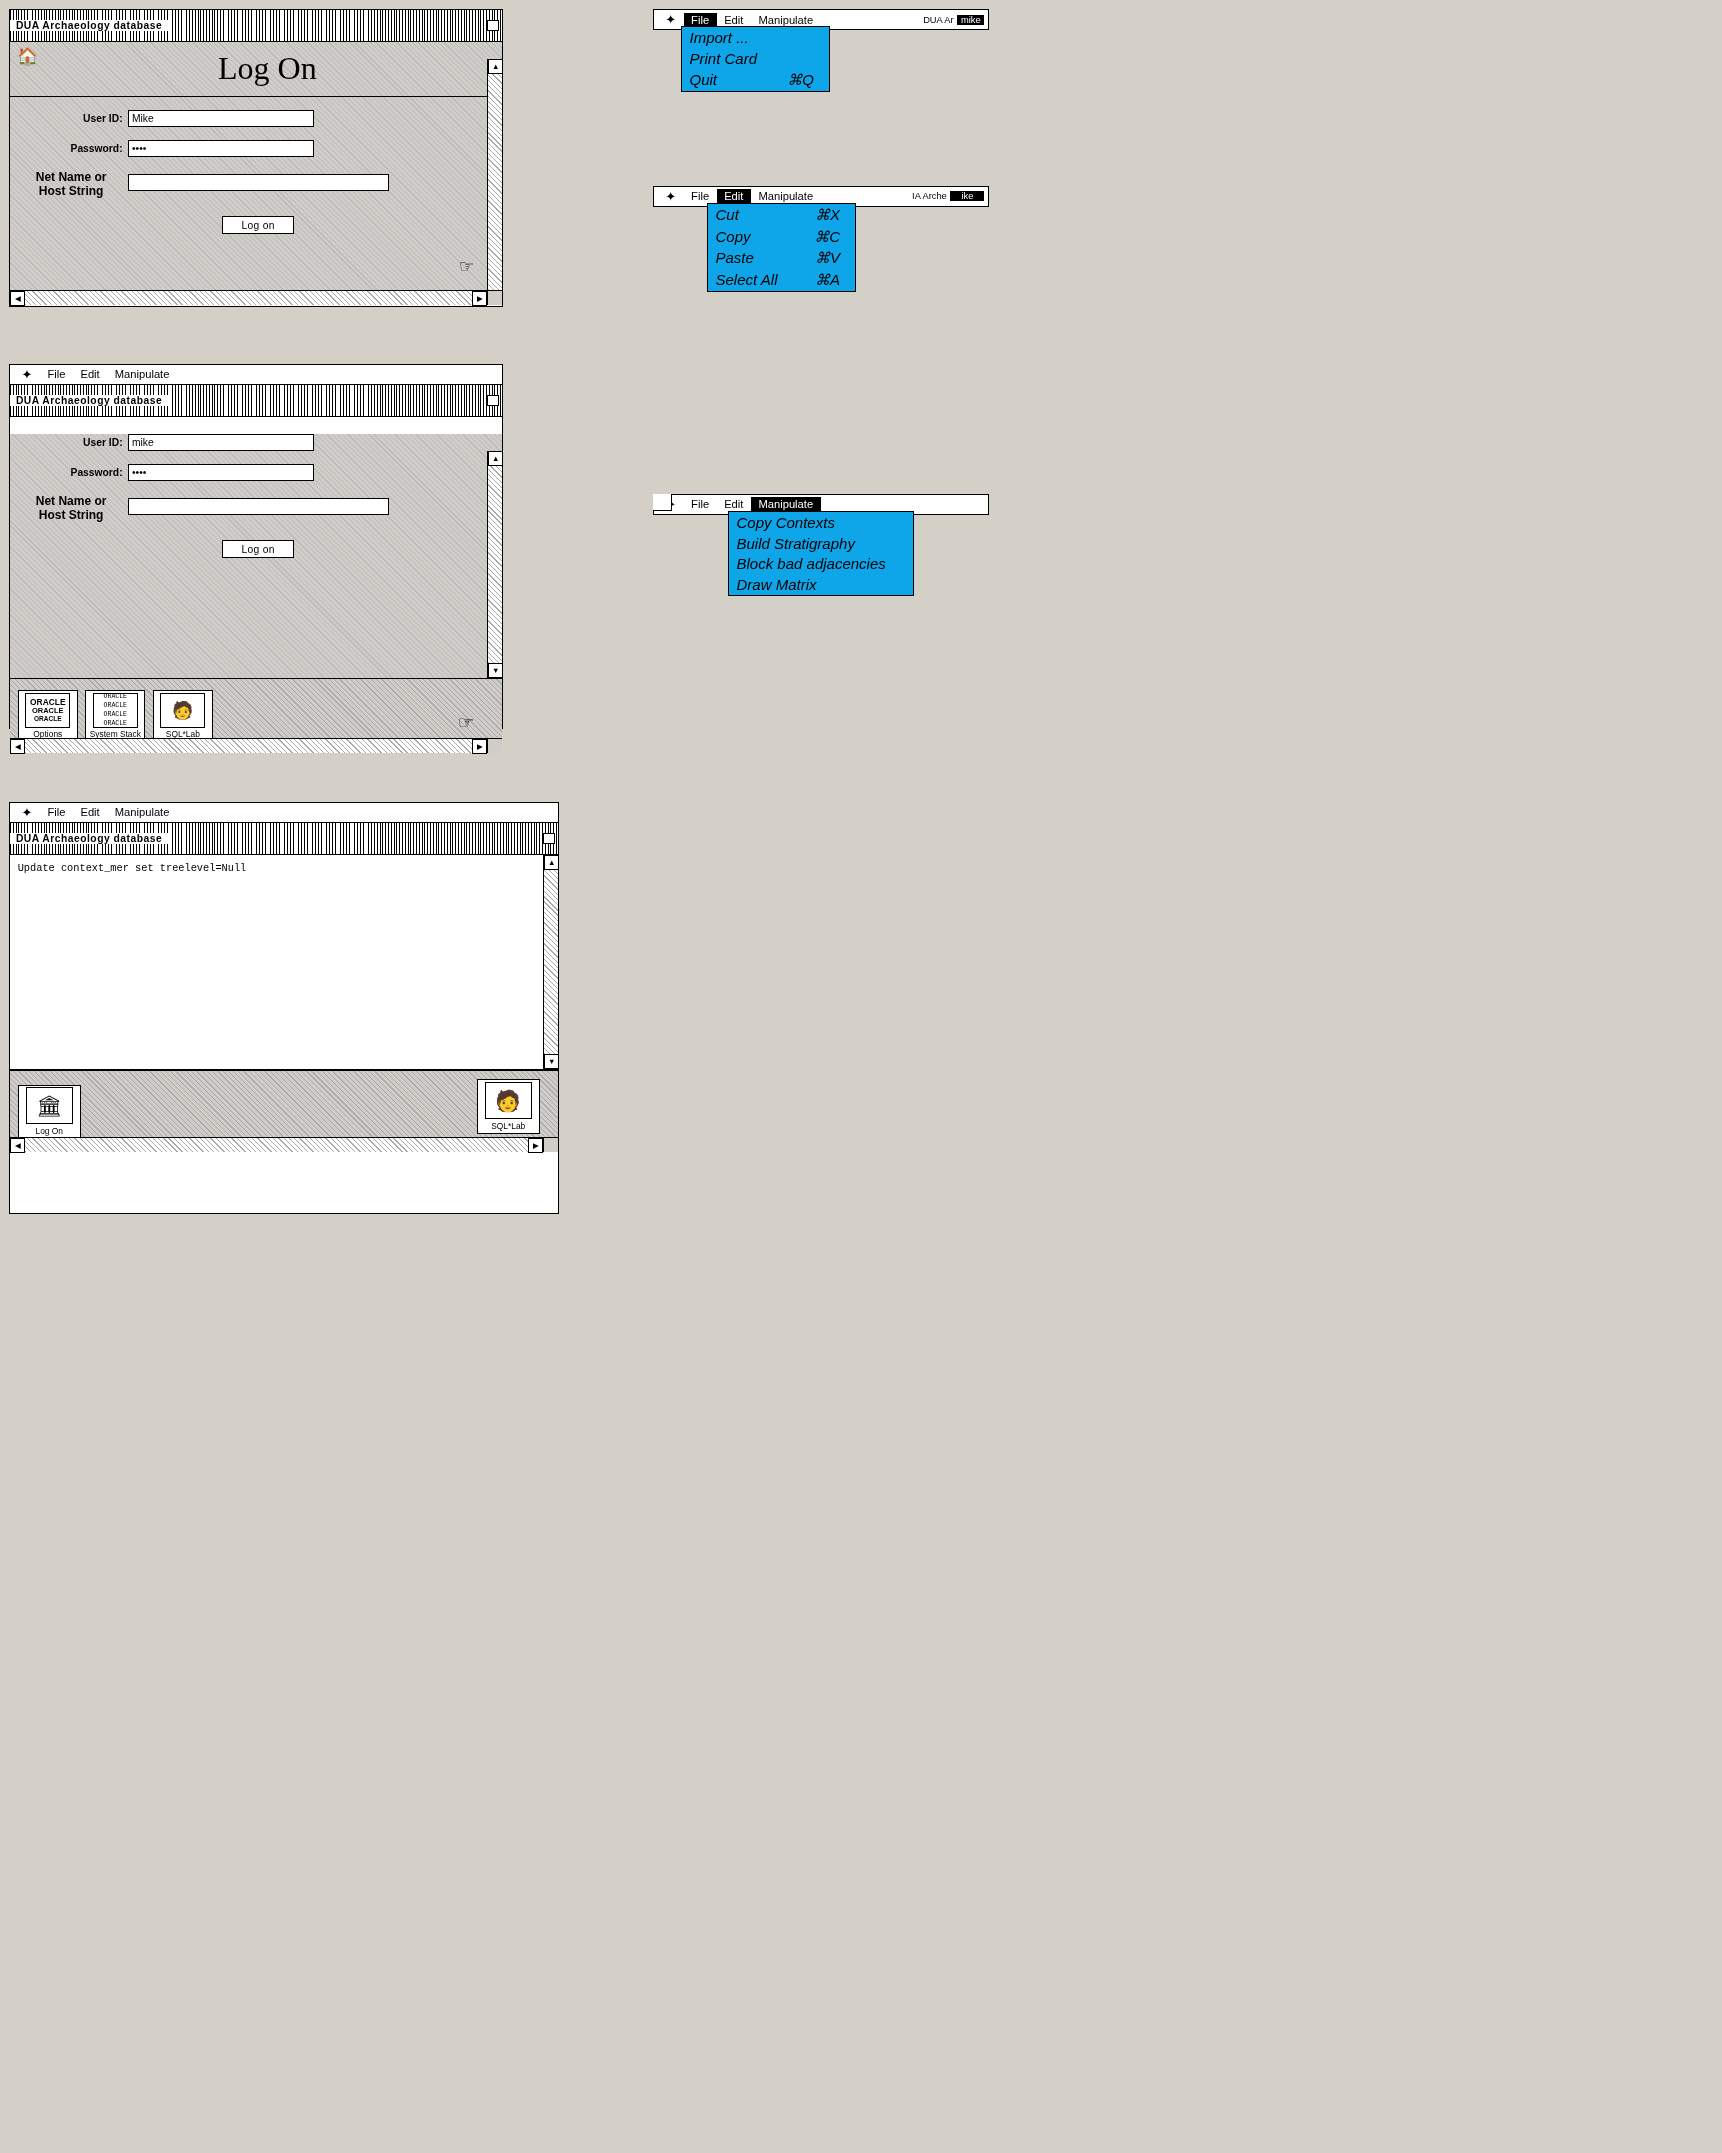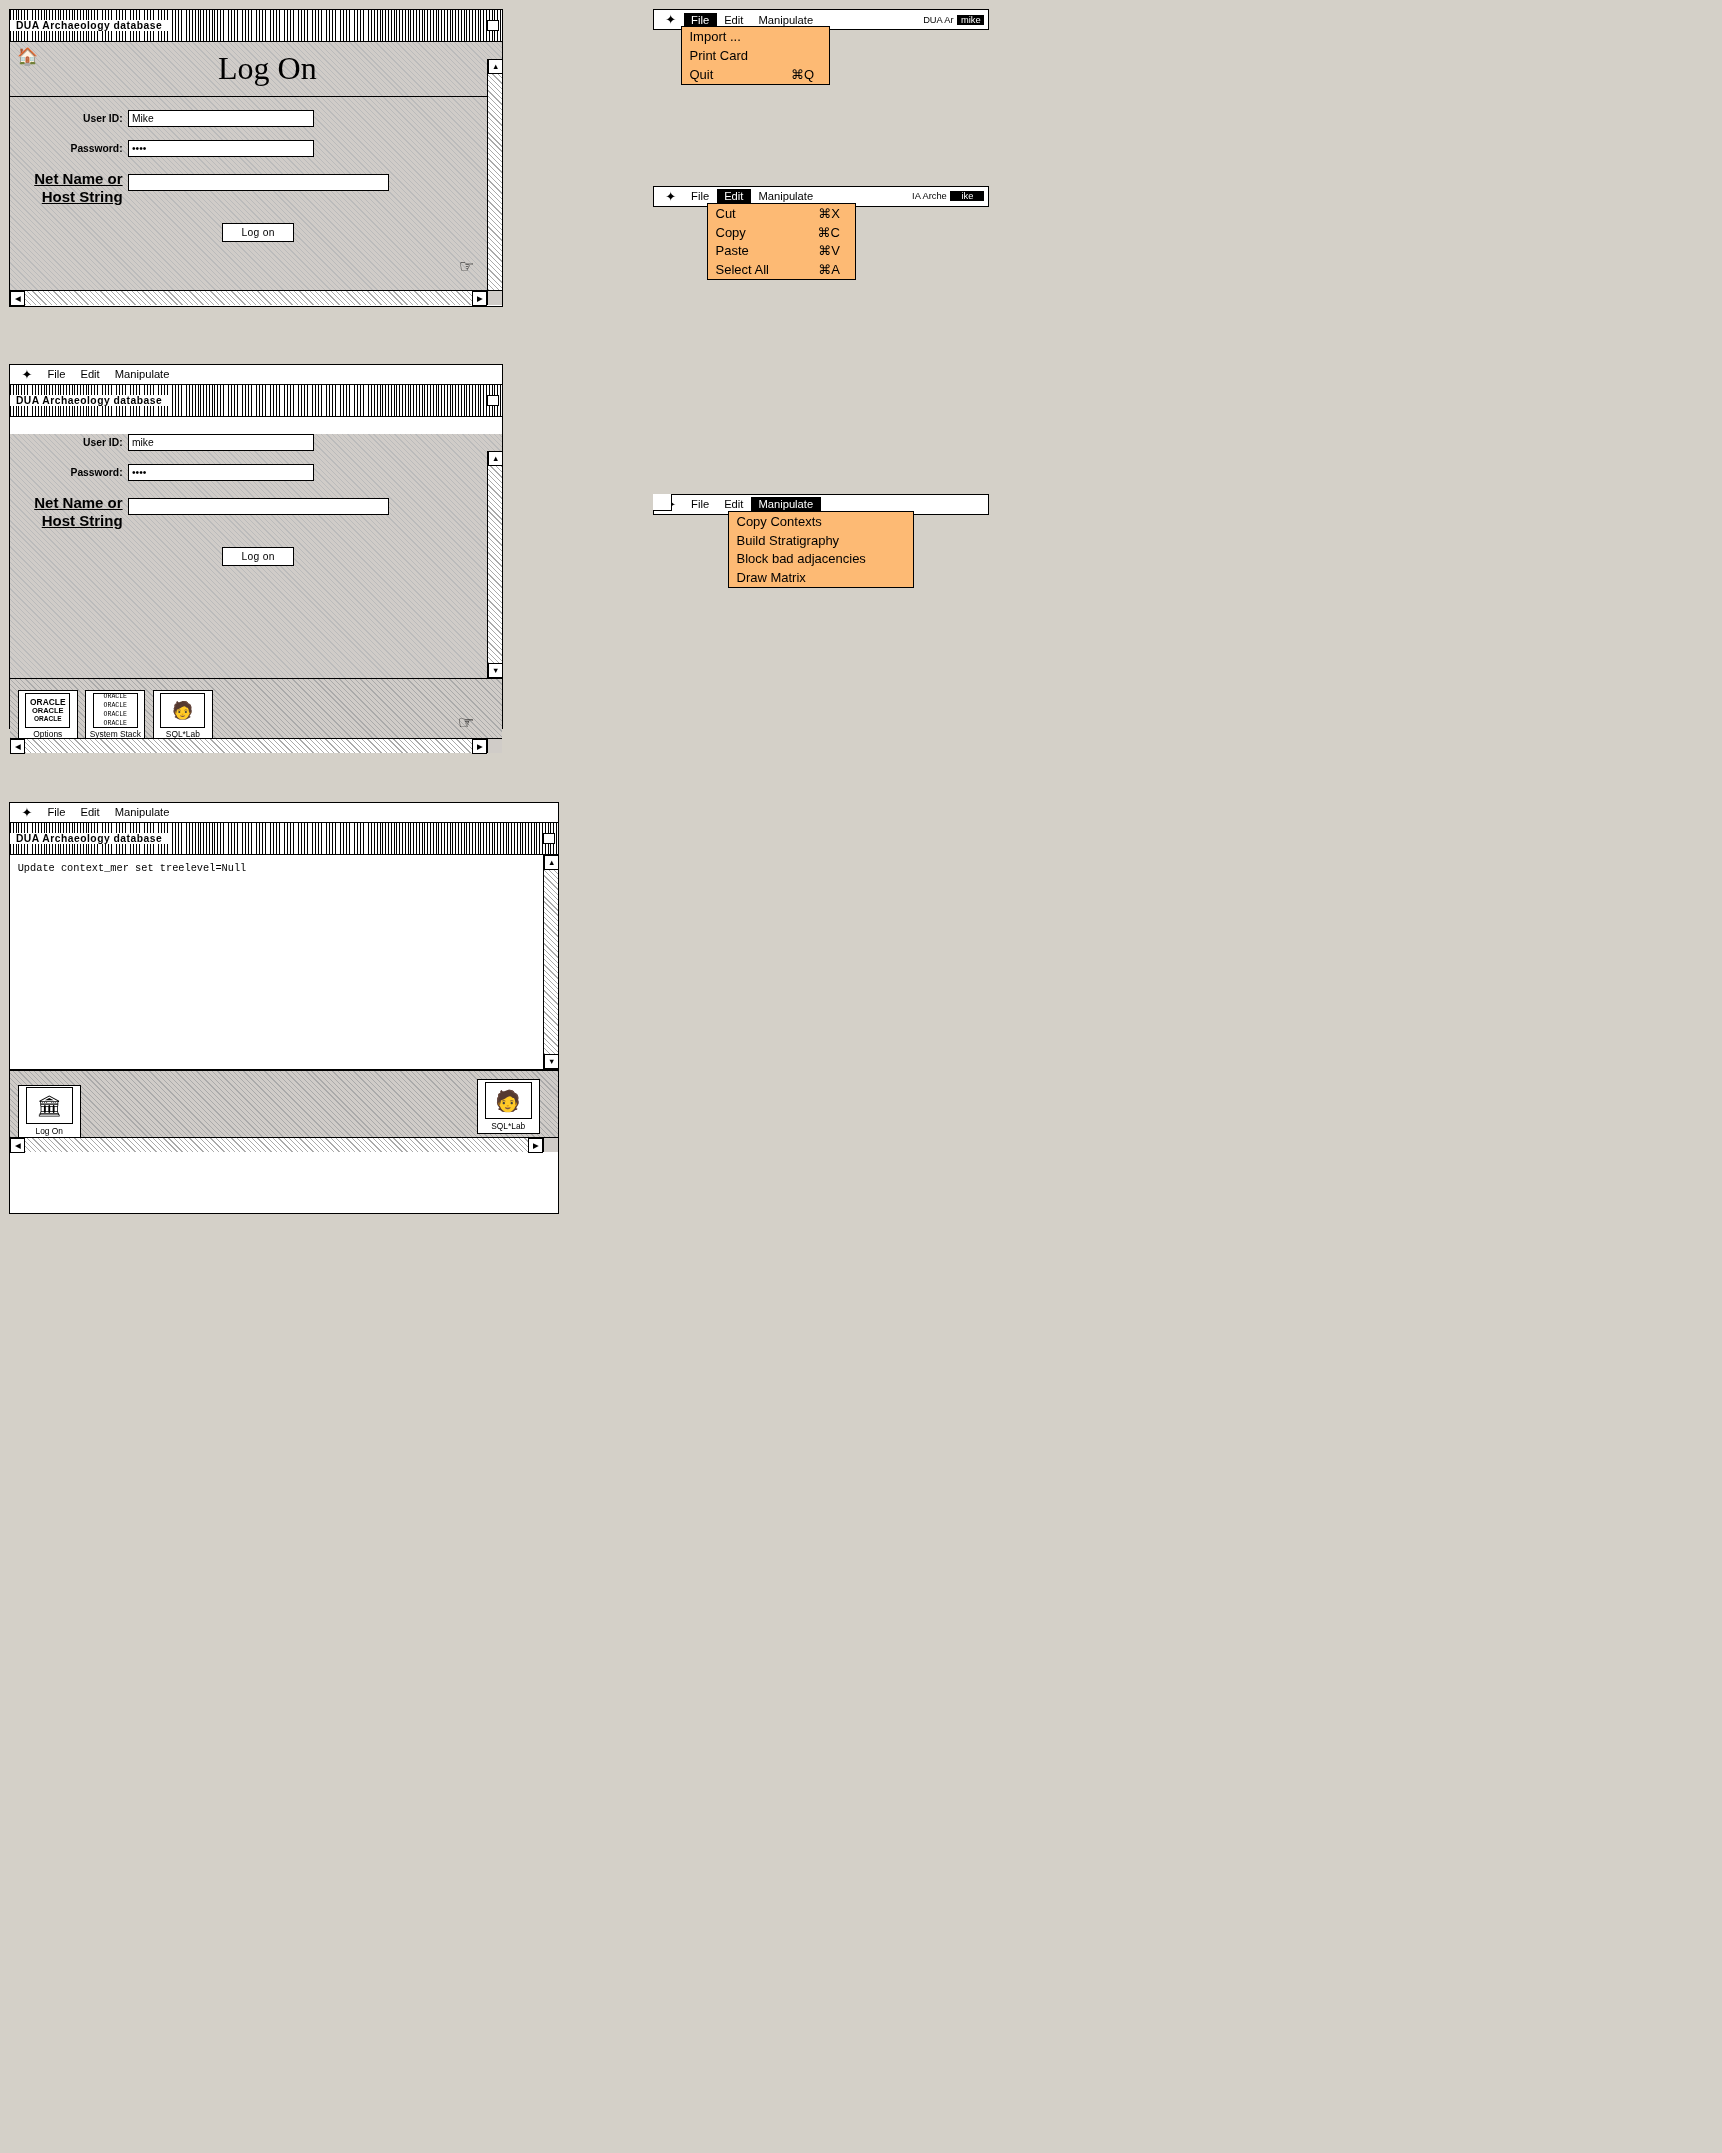--- a/index.html
+++ b/index.html
@@ -195,26 +195,27 @@
     }
 
     .menubar-item.active {
       background: #000;
       color: #fff;
     }
 
     
     .dropdown-menu {
       position: absolute;
-      background: #fdba74;
+      background: #0ea5e9;
       border: 0.9px solid #000;
       min-width: 131px;
       z-index: 100;
-      font-size: 13px;
-      font-family: "Chicago", sans-serif;
+      font-size: 15px;
+      font-family: "Chicago", sans-serif;
+      font-style: italic;
     }
 
     .dropdown-item {
       padding: 1.9px 15px 1.9px 7.5px;
       display: flex;
       justify-content: space-between;
       white-space: nowrap;
     }
 
     .dropdown-shortcut {
@@ -276,28 +277,27 @@
       border: none;
       font-size: 10.3px;
       font-family: "Courier", monospace;
       resize: none;
       padding: 3.7px;
       min-height: 112px;
     }
 
     
     .form-label-2line {
-      font-size: 15px;
+      font-size: 12px;
       font-weight: bold;
-      text-align: right;
+      text-align: center;
       width: 103px;
       margin-right: 5.6px;
       font-family: "Chicago", sans-serif;
       line-height: 1.2;
-      text-decoration: underline;
     }
 
     .window1-body {
       min-height: 261px;
       padding-bottom: 0;
     }
 
     
     .mac-titlebar-striped {
       background: repeating-linear-gradient(

